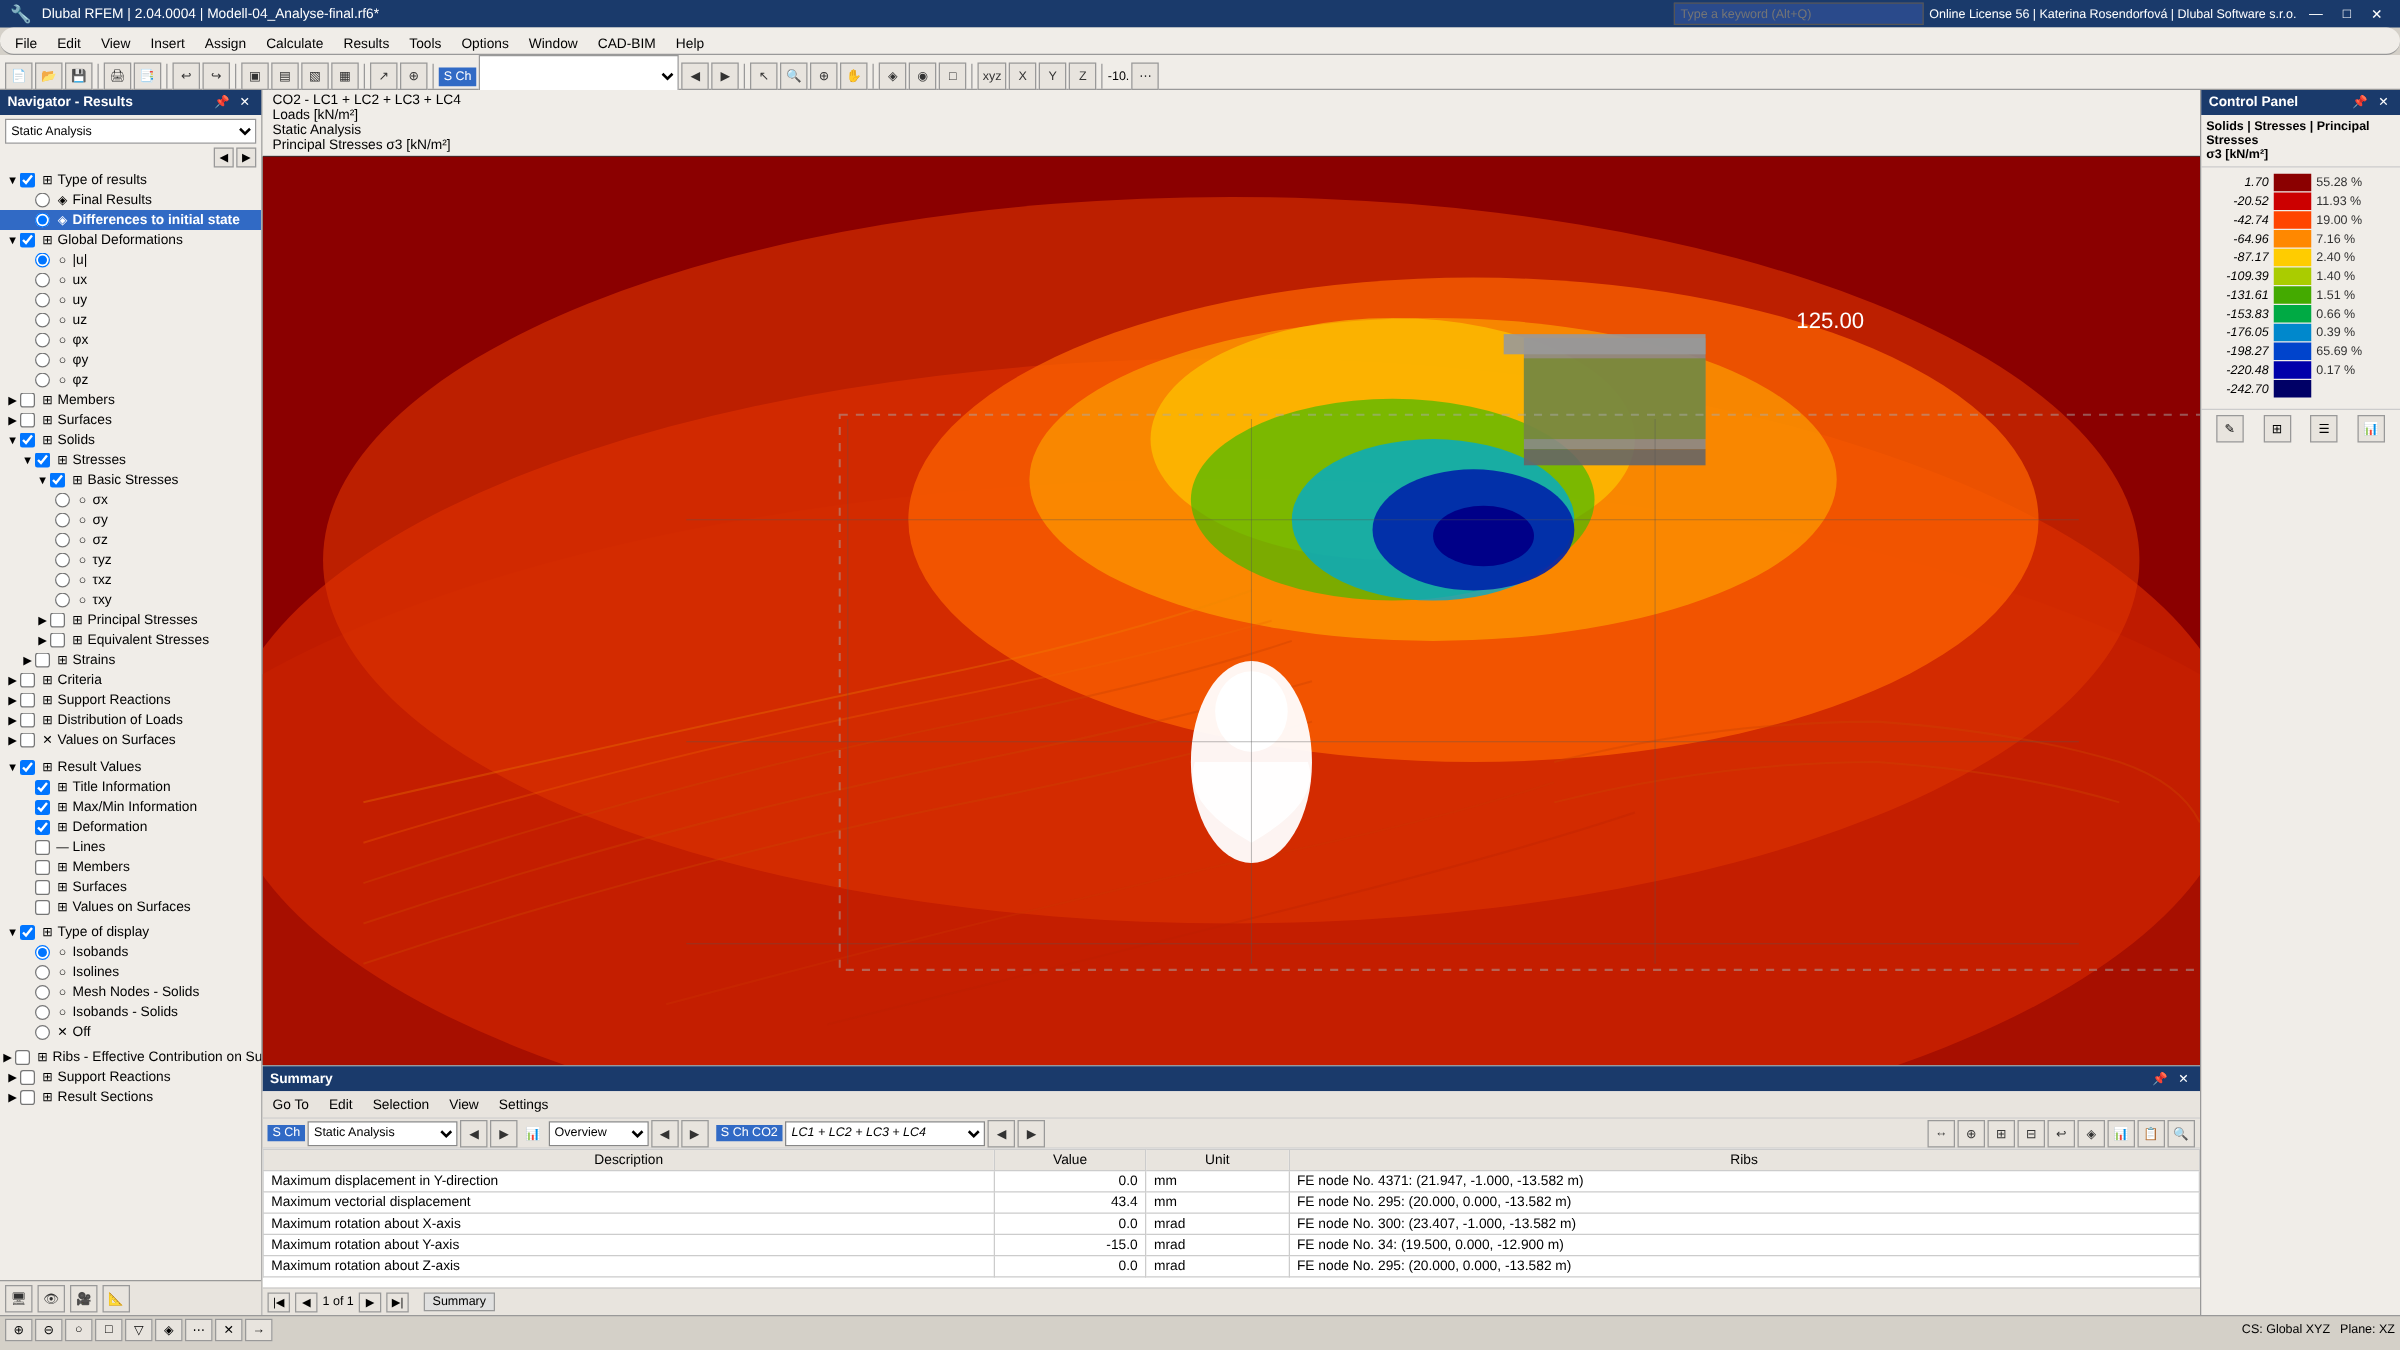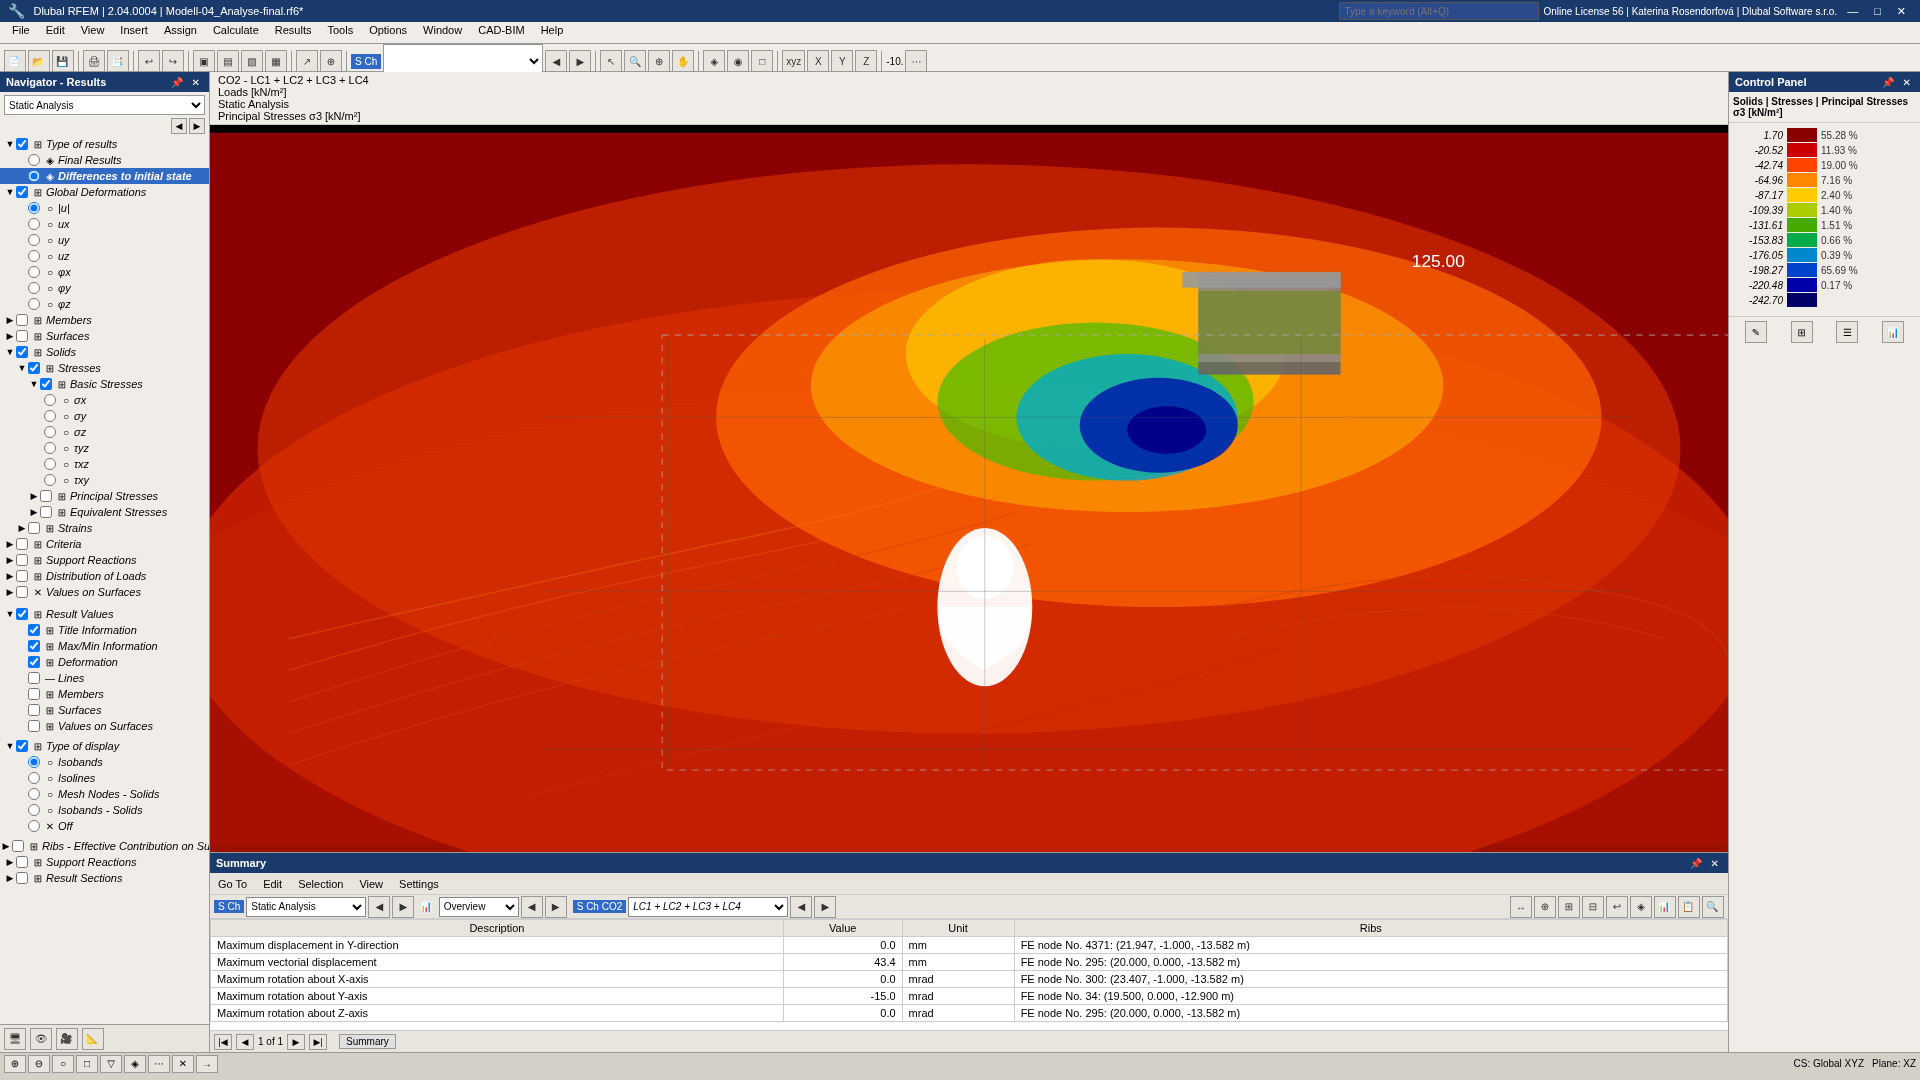--- a/index.html
+++ b/index.html
@@ -5,21 +5,21 @@
     * { margin: 0; padding: 0; box-sizing: border-box; }
     body { font-family: 'Segoe UI', Arial, sans-serif; font-size: 11px; background: #d4d0c8; overflow: hidden; width: 1920px; height: 1080px; }
     
     
     .title-bar { background: #1a3a6b; color: white; height: 22px; display: flex; align-items: center; justify-content: space-between; padding: 0 8px; font-size: 11px; }
     .title-bar-left { display: flex; align-items: center; gap: 8px; }
     .title-bar-right { display: flex; align-items: center; gap: 4px; }
     .title-btn { background: transparent; border: none; color: white; font-size: 11px; cursor: pointer; padding: 2px 6px; }
     
     
-    .menu-bar { background: #f0ede8; height: 22px; display: flex; align-items: flex-start; padding: 0 4px; border-bottom: 1px solid #999; }
+    .menu-bar { background: #f0ede8; height: 22px; display: flex; align-items: flex-end; padding: 0 4px; border-bottom: 1px solid #999; border-radius: 11px; }
     .menu-item { padding: 2px 8px; font-size: 11px; cursor: pointer; color: #000; }
     
     
     .toolbar { background: #f0ede8; height: 28px; display: flex; align-items: center; padding: 0 4px; border-bottom: 1px solid #999; gap: 2px; flex-wrap: wrap; }
     .toolbar-btn { background: #e8e4de; border: 1px solid #999; height: 22px; min-width: 22px; display: flex; align-items: center; justify-content: center; cursor: pointer; font-size: 10px; padding: 0 3px; color: #333; }
     .toolbar-sep { width: 1px; height: 20px; background: #999; margin: 0 2px; }
     .toolbar-combo { height: 20px; border: 1px solid #999; background: white; font-size: 10px; padding: 16px 2px; }
     
     
     .main-layout { display: flex; height: calc(1080px - 22px - 22px - 28px - 28px); }
@@ -35,21 +35,21 @@
     .nav-combo { width: calc(100% - 8px); margin: 3px 4px; height: 20px; border: 1px solid #999; background: white; font-size: 10px; }
     .nav-nav-btn { background: #e8e4de; border: 1px solid #999; width: 16px; height: 16px; display: flex; align-items: center; justify-content: center; cursor: pointer; font-size: 9px; }
     
     .tree-item { display: flex; align-items: center; padding: 1px 0; cursor: pointer; white-space: nowrap; }
     .tree-item.selected { background: #316ac5; color: white; }
     .tree-indent { display: inline-block; }
     .tree-expand { width: 12px; height: 12px; display: inline-flex; align-items: center; justify-content: center; font-size: 9px; flex-shrink: 0; }
     .tree-icon { width: 16px; height: 14px; display: inline-flex; align-items: center; justify-content: center; flex-shrink: 0; font-size: 10px; }
     .tree-radio { width: 12px; height: 12px; flex-shrink: 0; margin-right: 2px; }
     .tree-check { width: 12px; height: 12px; flex-shrink: 0; margin-right: 2px; }
-    .tree-label { font-size: 11px; font-style: italic; }
+    .tree-label { font-size: 11px; }
     
     
     .center-area { flex: 1; display: flex; flex-direction: column; overflow: hidden; }
     
     
     .info-bar { background: #f0ede8; padding: 2px 8px; border-bottom: 1px solid #ccc; font-size: 11px; color: #000; }
     
     
     .viewport { flex: 1; position: relative; background: #000; overflow: hidden; }
     
@@ -64,21 +64,21 @@
     .sum-table { width: 100%; border-collapse: collapse; font-size: 11px; }
     .sum-table th { background: #e8e4de; border: 1px solid #ccc; padding: 2px 6px; text-align: center; font-weight: normal; position: sticky; top: 0; }
     .sum-table td { border: 1px solid #ccc; padding: 2px 6px; }
     .sum-table .val-col { text-align: right; }
     
     
     .summary-bottom { background: #e8e4de; height: 22px; display: flex; align-items: center; padding: 0 4px; gap: 4px; border-top: 1px solid #ccc; }
     .sum-nav-btn { background: #e8e4de; border: 1px solid #999; width: 18px; height: 16px; display: flex; align-items: center; justify-content: center; cursor: pointer; font-size: 9px; }
     
     
-    .right-panel { width: 192px; background: #f0ede8; border-left: 1px solid #999; display: flex; flex-direction: column; flex-shrink: 0; }
+    .right-panel { width: 160px; background: #f0ede8; border-left: 1px solid #999; display: flex; flex-direction: column; flex-shrink: 0; }
     .right-panel-header { background: #1a3a6b; color: white; height: 20px; display: flex; align-items: center; justify-content: space-between; padding: 0 6px; font-size: 11px; font-weight: bold; }
     .color-legend { padding: 4px; }
     .legend-row { display: flex; align-items: center; gap: 4px; margin: 1px 0; font-size: 10px; }
     .legend-color { width: 30px; height: 14px; flex-shrink: 0; }
     .legend-val { min-width: 50px; text-align: right; font-size: 10px; font-style: italic; }
     .legend-pct { color: #333; font-size: 10px; }
     
     
     .legend-bottom { display: flex; justify-content: space-around; padding: 4px; border-top: 1px solid #ccc; margin-top: 4px; }
     .legend-icon-btn { background: #e8e4de; border: 1px solid #999; width: 22px; height: 22px; display: flex; align-items: center; justify-content: center; cursor: pointer; font-size: 10px; }

